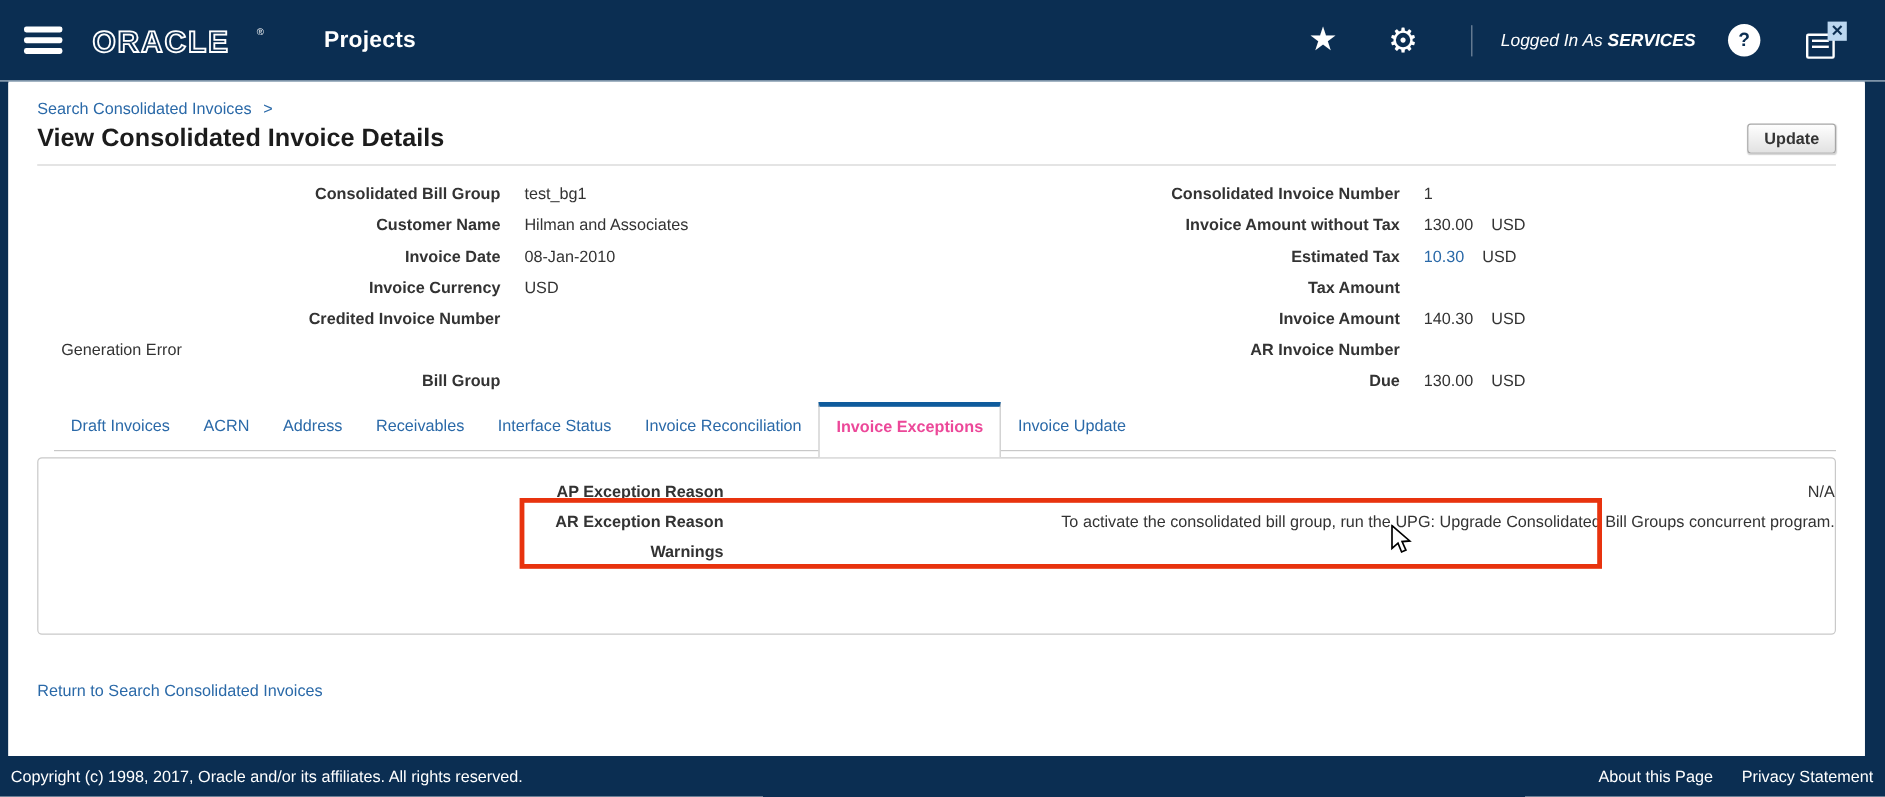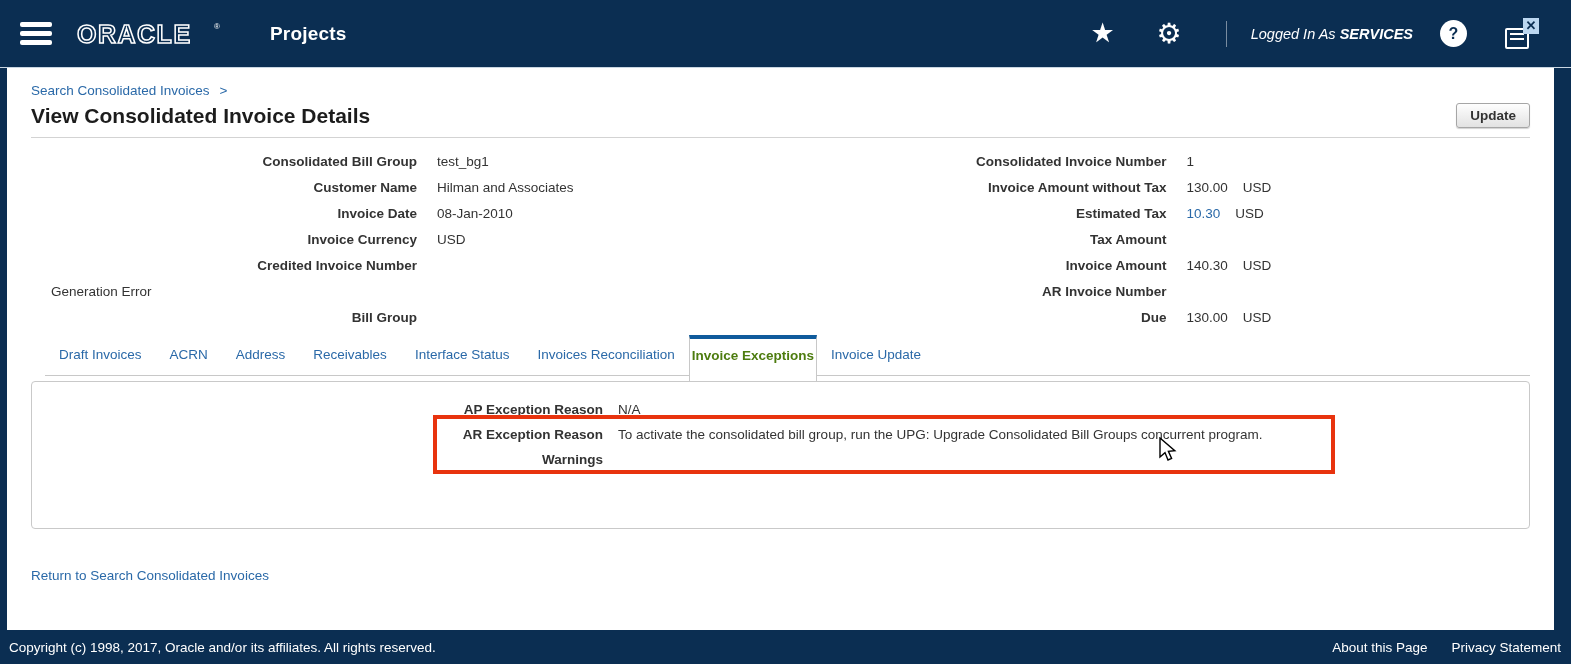--- a/index.html
+++ b/index.html
@@ -53,26 +53,26 @@
   .dcol { flex:1; }
   .drow { display:flex; height:26px; align-items:center; font-size:13.5px; color:#333; }
   .drow .lbl { width:386px; text-align:right; font-weight:bold; }
   .drow .val { margin-left:20px; }
   .drow .cur { margin-left:15px; }
   .link-value { color:#2a69a8; cursor:pointer;text-align:right; }
 
   
   .tabs { display:flex; align-items:flex-end; margin:5px 0 0 14px; border-bottom:1px solid #c8c8c8; padding-right:14px; }
   .tab { padding:10px 14px 13px; font-size:13.5px; color:#2a69a8; cursor:pointer; white-space:nowrap; }
-  .tab.active { font-weight:bold; color:#4d7c0f; background:#fff; border:1px solid #c8c8c8; border-bottom:none;
-                border-top:4px solid #0f5b9c; padding:9px 2px 18px; margin-bottom:-6px; position:relative; z-index:2; }
+  .tab.active { font-weight:bold; color:#ec4899; background:#fff; border:1px solid #c8c8c8; border-bottom:none;
+                border-top:4px solid #0f5b9c; padding:9px 14px 18px; margin-bottom:-6px; position:relative; z-index:2; }
 
   
   .panel { position:relative; border:1px solid #c9c9c9; border-radius:4px; margin-top:5px; height:148px; padding-top:15px; }
-  .erow { display:flex; height:25px; align-items:center; font-size:13.5px; color:#333; }
+  .erow { display:flex; height:25px; align-items:center; font-size:13.5px; color:#333;justify-content:space-between; }
   .erow .lbl2 { width:571px; text-align:right; font-weight:bold; }
   .erow .val2 { margin-left:15px; }
   .highlight-box { position:absolute; left:401px; top:33px; width:902px; height:59px;
                    border:4px solid #e8330e; pointer-events:none; }
 
   .return-link { display:inline-block; margin-top:39px; font-size:13.5px; color:#2a69a8; cursor:pointer; }
 
   .cursor { position:absolute; left:1155px; top:437px; z-index:20; pointer-events:none; }
 </style>
 </head>
@@ -195,21 +195,21 @@
       </div>
     </div>
 
     
     <div class="tabs">
       <span class="tab">Draft Invoices</span>
       <span class="tab">ACRN</span>
       <span class="tab">Address</span>
       <span class="tab">Receivables</span>
       <span class="tab">Interface Status</span>
-      <span class="tab">Invoices Reconciliation</span>
+      <span class="tab">Invoice Reconciliation</span>
       <span class="tab active">Invoice Exceptions</span>
       <span class="tab">Invoice Update</span>
     </div>
 
     
     <div class="panel">
       <div class="erow">
           <span class="lbl2">AP Exception Reason</span>
           <span class="val2">N/A</span>
         </div>

